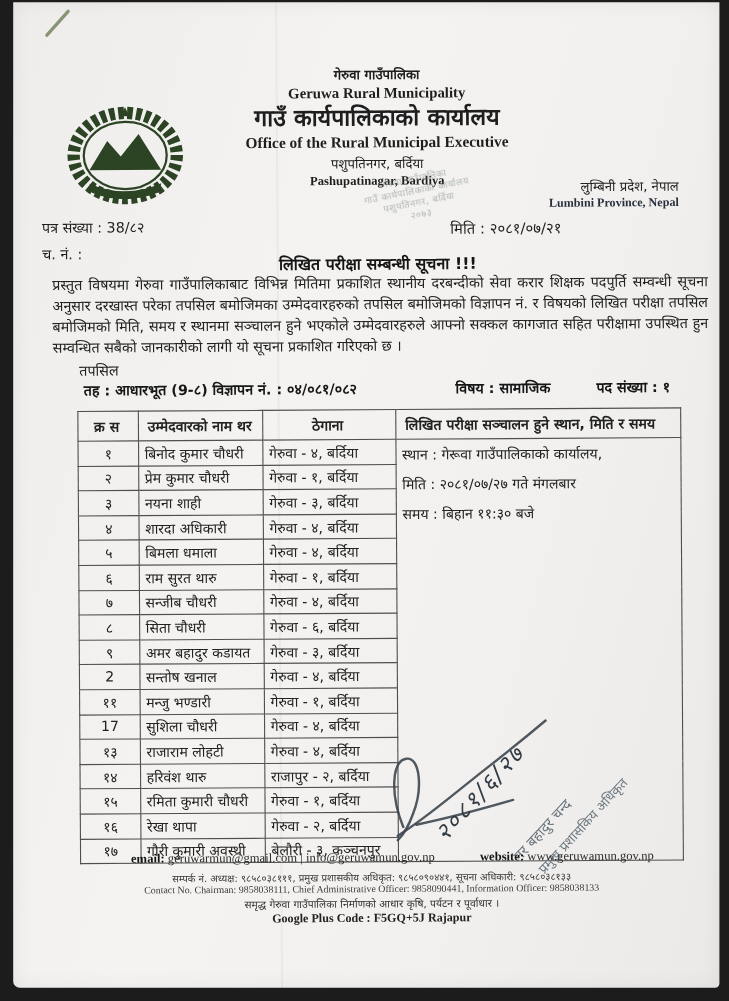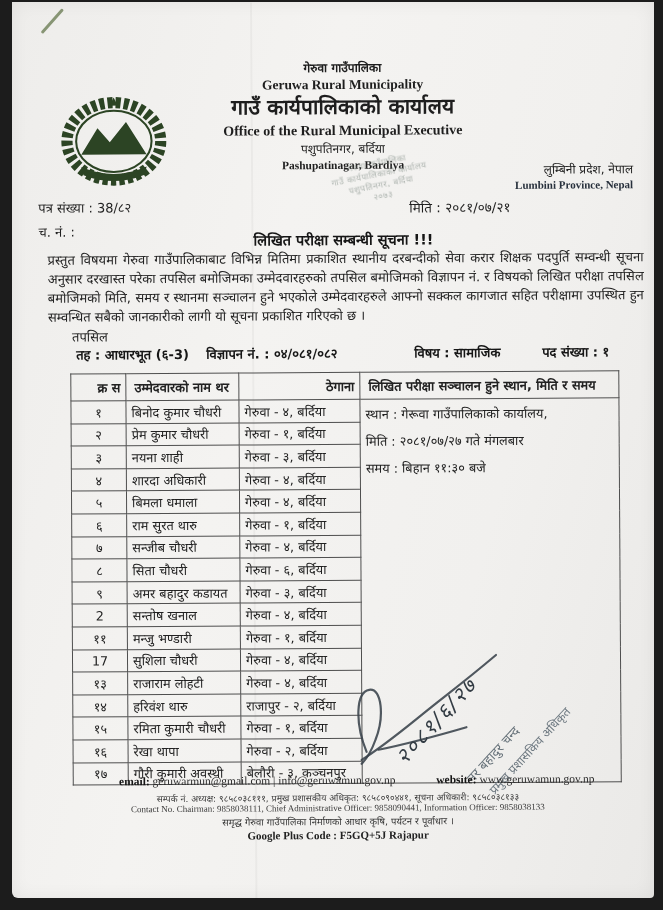--- a/index.html
+++ b/index.html
@@ -19,47 +19,47 @@
     opacity:.85;transform:rotate(-48deg);border-radius:2px;}
   
   .hdr{position:absolute;left:40px;top:58px;width:580px;text-align:center;color:#1e1e1e;}
   .h-np-small{font-size:12px;font-weight:bold;line-height:16px;}
   .h-en-name{font-family:"Liberation Serif",serif;font-weight:bold;font-size:13.5px;line-height:17px;}
   .h-np-office{font-size:21px;line-height:28px;font-weight:600;}
   .h-en-office{font-family:"Liberation Serif",serif;font-weight:bold;font-size:14px;line-height:20px;}
   .h-np-place{font-size:12px;line-height:17px;}
   .h-en-place{font-family:"Liberation Serif",serif;font-weight:bold;font-size:11.5px;line-height:15px;}
   .logo{position:absolute;left:48px;top:92px;width:106px;height:94px;}
-  .province{position:absolute;right:22px;top:162px;text-align:right;color:#222;}
+  .province{position:absolute;right:38px;top:162px;text-align:right;color:#222;}
   .province .np{font-size:12px;line-height:15px;}
   .province .en{font-family:"Liberation Serif",serif;font-weight:bold;font-size:11px;line-height:15px;color:#27303c;}
   .meta-left{position:absolute;left:25px;top:193px;font-size:13px;color:#1f1f1f;line-height:24px;}
   .date-line{position:absolute;left:396px;top:197px;font-size:13.5px;color:#1f1f1f;}
   .mid-stamp{
     position:absolute;left:282px;top:156px;width:170px;text-align:center;
     transform:rotate(-11deg);color:rgba(118,132,124,0.55);font-size:8.5px;line-height:11px;
     filter:blur(0.4px);letter-spacing:.5px;
   }
   
   .title{position:absolute;left:40px;top:227px;width:580px;text-align:center;
     font-size:14.5px;font-weight:bold;color:#161616;}
   .para{position:absolute;left:34px;top:247px;width:596px;font-size:13px;line-height:19px;
     text-align:justify;color:#222;}
   .tapasil{position:absolute;left:58px;top:324px;font-size:13px;color:#222;}
   .advert{position:absolute;left:0;top:342px;width:100%;font-size:13px;font-weight:bold;color:#161616;}
   .advert span{position:absolute;white-space:nowrap;}
-  .adv-level{left:62px;} .adv-no{left:192px;} .adv-sub{left:400px;} .adv-pos{left:528px;}
+  .adv-level{left:62px;} .adv-no{left:179px;} .adv-sub{left:400px;} .adv-pos{left:528px;}
   
   table.cand{position:absolute;left:56px;top:370px;width:549px;border-collapse:collapse;
     table-layout:fixed;color:#222;}
   table.cand col.w-sn{width:55px;} table.cand col.w-name{width:113px;} table.cand col.w-addr{width:121px;}
   table.cand th,table.cand td{border:1.2px solid #4f4f4f;font-size:12.8px;font-weight:normal;
     padding:1px 5px;overflow:hidden;white-space:nowrap;}
   table.cand th{font-weight:bold;height:24px;text-align:left;padding-left:8px;}
-  table.cand th.th-sn,table.cand th.th-addr{text-align:right;padding-left:2px;}
+  table.cand th.th-sn,table.cand th.th-addr{text-align:center;padding-left:2px;}
   table.cand td{height:19.6px;}
   td.c-sn{text-align:center;}
   td.c-exam{vertical-align:top;padding:5px 10px;line-height:27px;font-size:13px;}
   td.c-exam .exam-line{white-space:nowrap;}
   
   .sig{position:absolute;left:330px;top:628px;width:330px;height:170px;}
   .sig path{stroke:#39424b;fill:none;stroke-width:2.2px;stroke-linecap:round;opacity:.88;}
   .sig text.hw{font-size:21px;fill:#333c44;letter-spacing:2px;font-style:italic;}
   .sig text.st1{font-size:13px;fill:#68737b;}
   .sig text.st2{font-size:12px;fill:#6d7880;}
@@ -113,21 +113,21 @@
       <div>पत्र संख्या : 38/८२</div>
       <div>च. नं. :</div>
     </div>
     <div class="date-line">मिति : २०८१/०७/२१</div>
 
     <div class="title">लिखित परीक्षा सम्बन्धी सूचना !!!</div>
     <div class="para">प्रस्तुत विषयमा गेरुवा गाउँपालिकाबाट विभिन्न मितिमा प्रकाशित स्थानीय दरबन्दीको सेवा करार शिक्षक पदपुर्ति सम्वन्धी सूचना अनुसार दरखास्त परेका तपसिल बमोजिमका उम्मेदवारहरुको तपसिल बमोजिमको विज्ञापन नं. र विषयको लिखित परीक्षा तपसिल बमोजिमको मिति, समय र स्थानमा सञ्चालन हुने भएकोले उम्मेदवारहरुले आफ्नो सक्कल कागजात सहित परीक्षामा उपस्थित हुन सम्वन्धित सबैको जानकारीको लागी यो सूचना प्रकाशित गरिएको छ ।</div>
     <div class="tapasil">तपसिल</div>
 
     <div class="advert">
-      <span class="adv-level">तह : आधारभूत (६-3)</span>
+      <span class="adv-level">तह : आधारभूत (9-८)</span>
       <span class="adv-no">विज्ञापन नं. : ०४/०८१/०८२</span>
       <span class="adv-sub">विषय : सामाजिक</span>
       <span class="adv-pos">पद संख्या : १</span>
     </div>
 
     <table class="cand">
       <colgroup>
           <col class="w-sn">
           <col class="w-name">
           <col class="w-addr">

